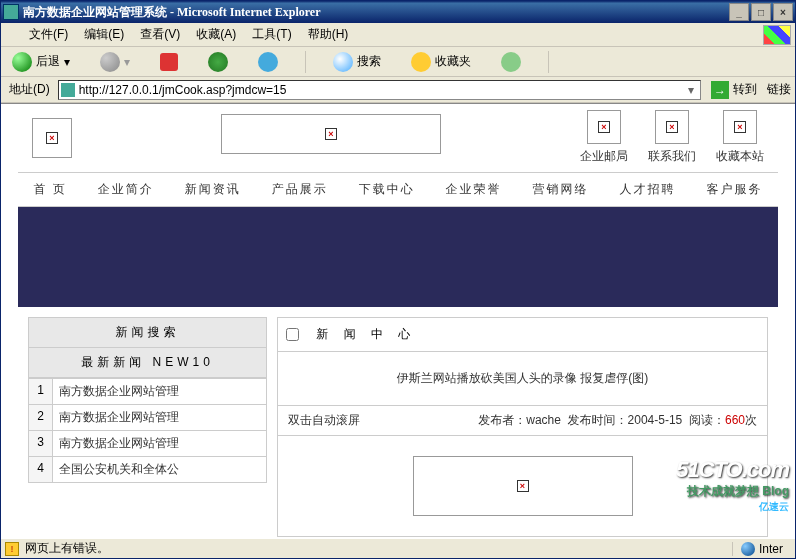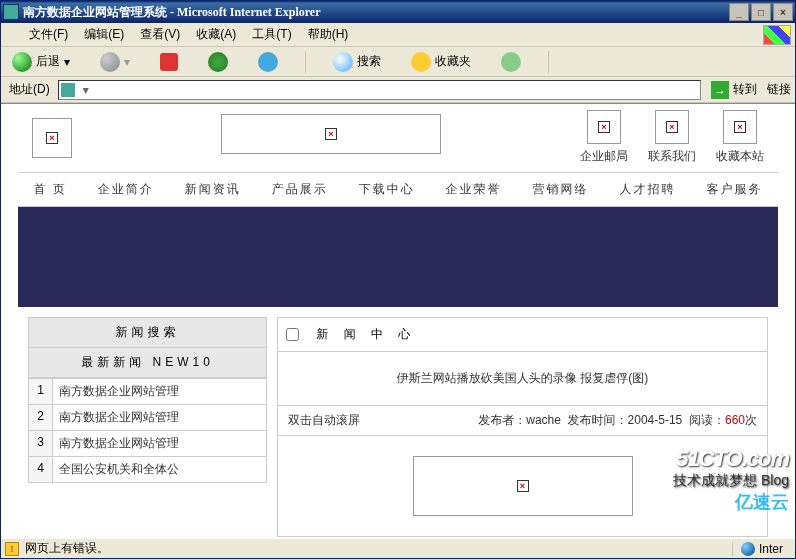--- a/index.html
+++ b/index.html
@@ -66,22 +66,22 @@
 .art-meta .rd{color:#c00}
 .art-body{padding:20px;display:flex;justify-content:center}
 .art-body .bimg{width:220px;height:60px}
 .statusbar{height:20px;background:#ece9d8;border-top:1px solid #fff;display:flex;align-items:center;padding:0 4px;gap:6px}
 .statusbar .sico{width:14px;height:14px;background:#fc3;border:1px solid #a80;display:flex;align-items:center;justify-content:center;font-size:9px;color:#a00}
 .statusbar .stxt{flex:1}
 .statusbar .zone{display:flex;align-items:center;gap:4px;border-left:1px solid #c8c4b8;padding:0 8px}
 .statusbar .zico{width:14px;height:14px;background:radial-gradient(circle at 30% 30%,#8cf,#048);border-radius:50%}
 .wm{position:absolute;right:6px;bottom:24px;text-align:right;pointer-events:none;opacity:.8}
 .wm .l1{font-family:Arial;font-size:22px;font-weight:bold;font-style:italic;color:#fff;text-shadow:1px 1px 2px #000;letter-spacing:-1px}
-.wm .l2{font-size:14px;font-weight:normal;color:#000000;text-shadow:1px 1px 2px #000}
-.wm .l3{font-size:18px;color:#0af;font-weight:bold}
+.wm .l2{font-size:12px;font-weight:bold;color:#15803d;text-shadow:1px 1px 2px #000}
+.wm .l3{font-size:10px;color:#0af;font-weight:bold}
 </style>
 </head>
 <body>
 
 <div class="window">
 
   <div class="titlebar">
     <div class="ticon"></div>
     <div class="ttxt">南方数据企业网站管理系统 - Microsoft Internet Explorer</div>
     <div class="wbtn">_</div>
@@ -130,20 +130,21 @@
     <div class="tbtn">
         <span class="tico" style="background:#8c8"></span>
       </div>
     <div class="sep"></div>
   </div>
 
   <div class="addrbar">
     <span class="lbl">地址(D)</span>
     <div class="urlbox">
       <span class="pico"></span>
+      <input type="text" value="http://127.0.0.1/jmCook.asp?jmdcw=15" style="">
       <span class="dd">▾</span>
     </div>
     <div class="gobtn">
       <span class="gico">→</span>
       <span>转到</span>
     </div>
     <span>链接</span>
   </div>
 
   <div class="content">

